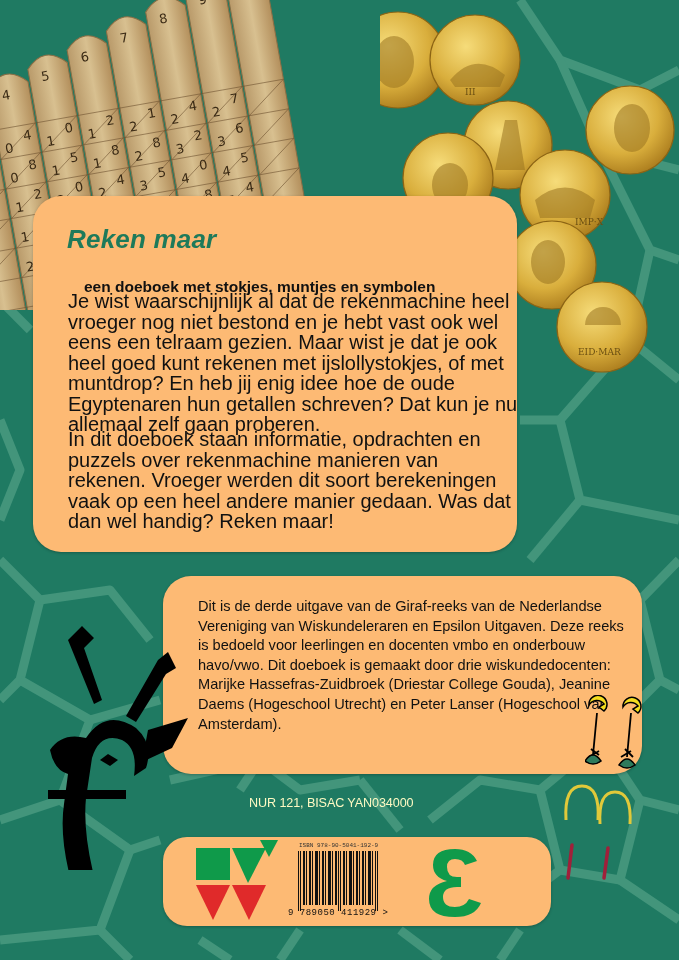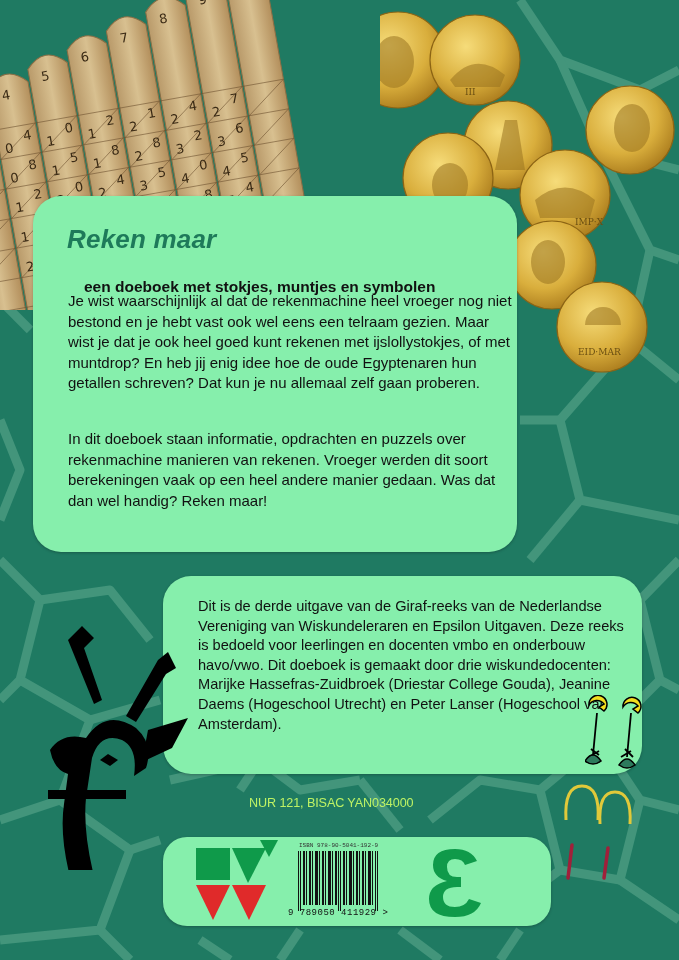--- a/index.html
+++ b/index.html
@@ -5,43 +5,43 @@
   html, body { margin: 0; padding: 0; }
   body {
     width: 679px; height: 960px; overflow: hidden; position: relative;
     background: #1f7a62;
     font-family: "Liberation Sans", sans-serif;
   }
   .bg-pattern { position: absolute; left: 0; top: 0; width: 679px; height: 960px; }
   .sticks-photo { position: absolute; left: 0; top: 0; width: 340px; height: 310px; }
   .coins-photo { position: absolute; left: 380px; top: 0; width: 299px; height: 380px; }
   .card {
-    position: absolute; background: #86efac; border-radius: 28px;
+    position: absolute; background: #fdba74; border-radius: 28px;
     box-shadow: 0 1px 3px rgba(0,0,0,0.25);
   }
   .card-intro { left: 33px; top: 196px; width: 484px; height: 356px; }
   .card-about { left: 163px; top: 576px; width: 479px; height: 198px; }
   .card-bottom { left: 163px; top: 837px; width: 352px; height: 89px; border-radius: 24px; padding-left: 36px; }
   .title {
     position: absolute; left: 34px; top: 28px; margin: 0;
     color: #1e7a5a; font-size: 26px; font-weight: bold; font-style: italic;
     letter-spacing: 0.2px;
   }
   .subtitle {
     position: absolute; left: 35px; top: 66px; margin: 16px;
     color: #111; font-size: 15.5px; font-weight: bold;
   }
   .para {
-    position: absolute; margin: 0; color: #111; font-size: 15px; line-height: 20.5px;
+    position: absolute; margin: 0; color: #111; font-size: 20px; line-height: 20.5px;
   }
   .para-1 { left: 35px; top: 95px; width: 450px; }
   .para-2 { left: 35px; top: 233px; width: 450px; }
   .about-text { left: 35px; top: 21px; width: 440px; font-size: 14.6px; line-height: 19.6px; }
   .nur {
-    position: absolute; left: 249px; top: 796px; color: #bef264; font-size: 12.6px;
+    position: absolute; left: 249px; top: 796px; color: #fef9c3; font-size: 12.6px;
     letter-spacing: -0.1px;
   }
   .publisher-logo { position: absolute; left: 33px; top: 3px; }
   .barcode { position: absolute; left: 131px; top: 5px; width: 95px; height: 80px; }
   .isbn-top { position: absolute; left: 5px; top: 0; font-family: "Liberation Mono", monospace; font-size: 6px; color: #333; white-space: nowrap; }
   .isbn-bottom { position: absolute; left: -6px; top: 66px; font-family: "Liberation Mono", monospace; font-size: 9px; color: #111; white-space: nowrap; letter-spacing: 0.5px; }
   .bars { position: absolute; left: 4px; top: 9px; width: 82px; height: 60px; }
   .epsilon-logo { position: absolute; left: 262px; top: 10px; }
   .giraffe { position: absolute; left: 48px; top: 620px; }
   .figures { position: absolute; left: 585px; top: 695px; }

